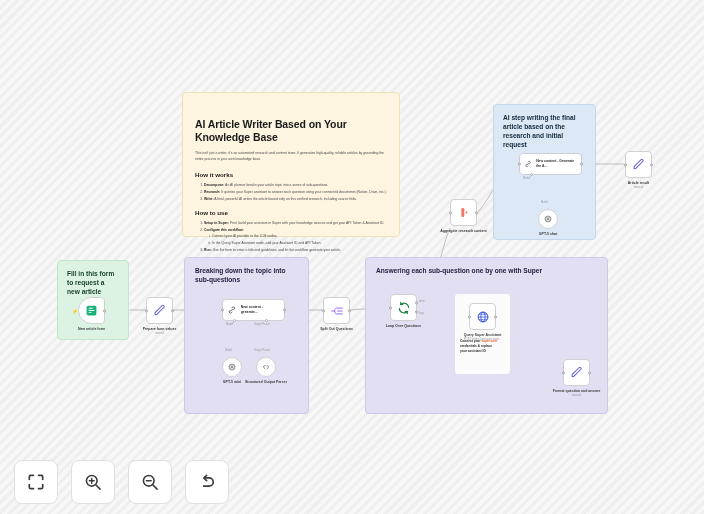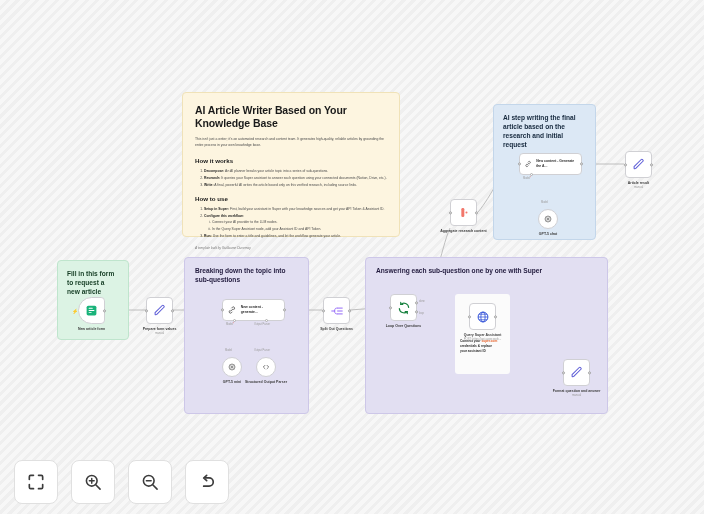--- a/index.html
+++ b/index.html
@@ -17,21 +17,21 @@
 
   #canvas { position: absolute; inset: 0; }
 
   
   .sticky { position: absolute; border-radius: 4px; }
   .sticky-title { font-weight: bold; line-height: 1.25; }
 
   .sticky-yellow {
     background: #fdf5e0;
     border: 1px solid #f0e2b8;
-    padding: 11px 12px;
+    padding: 25px 12px;
   }
   .sticky-yellow h1 {
     font-size: 10.5px; color: #1a1a1a; line-height: 1.2;
     letter-spacing: -0.1px; margin-bottom: 8px;
   }
   .sticky-yellow .lede {
     font-size: 3.4px; color: #4a4a4a; line-height: 1.75;
     margin-bottom: 8px;
   }
   .sticky-yellow h2 {

